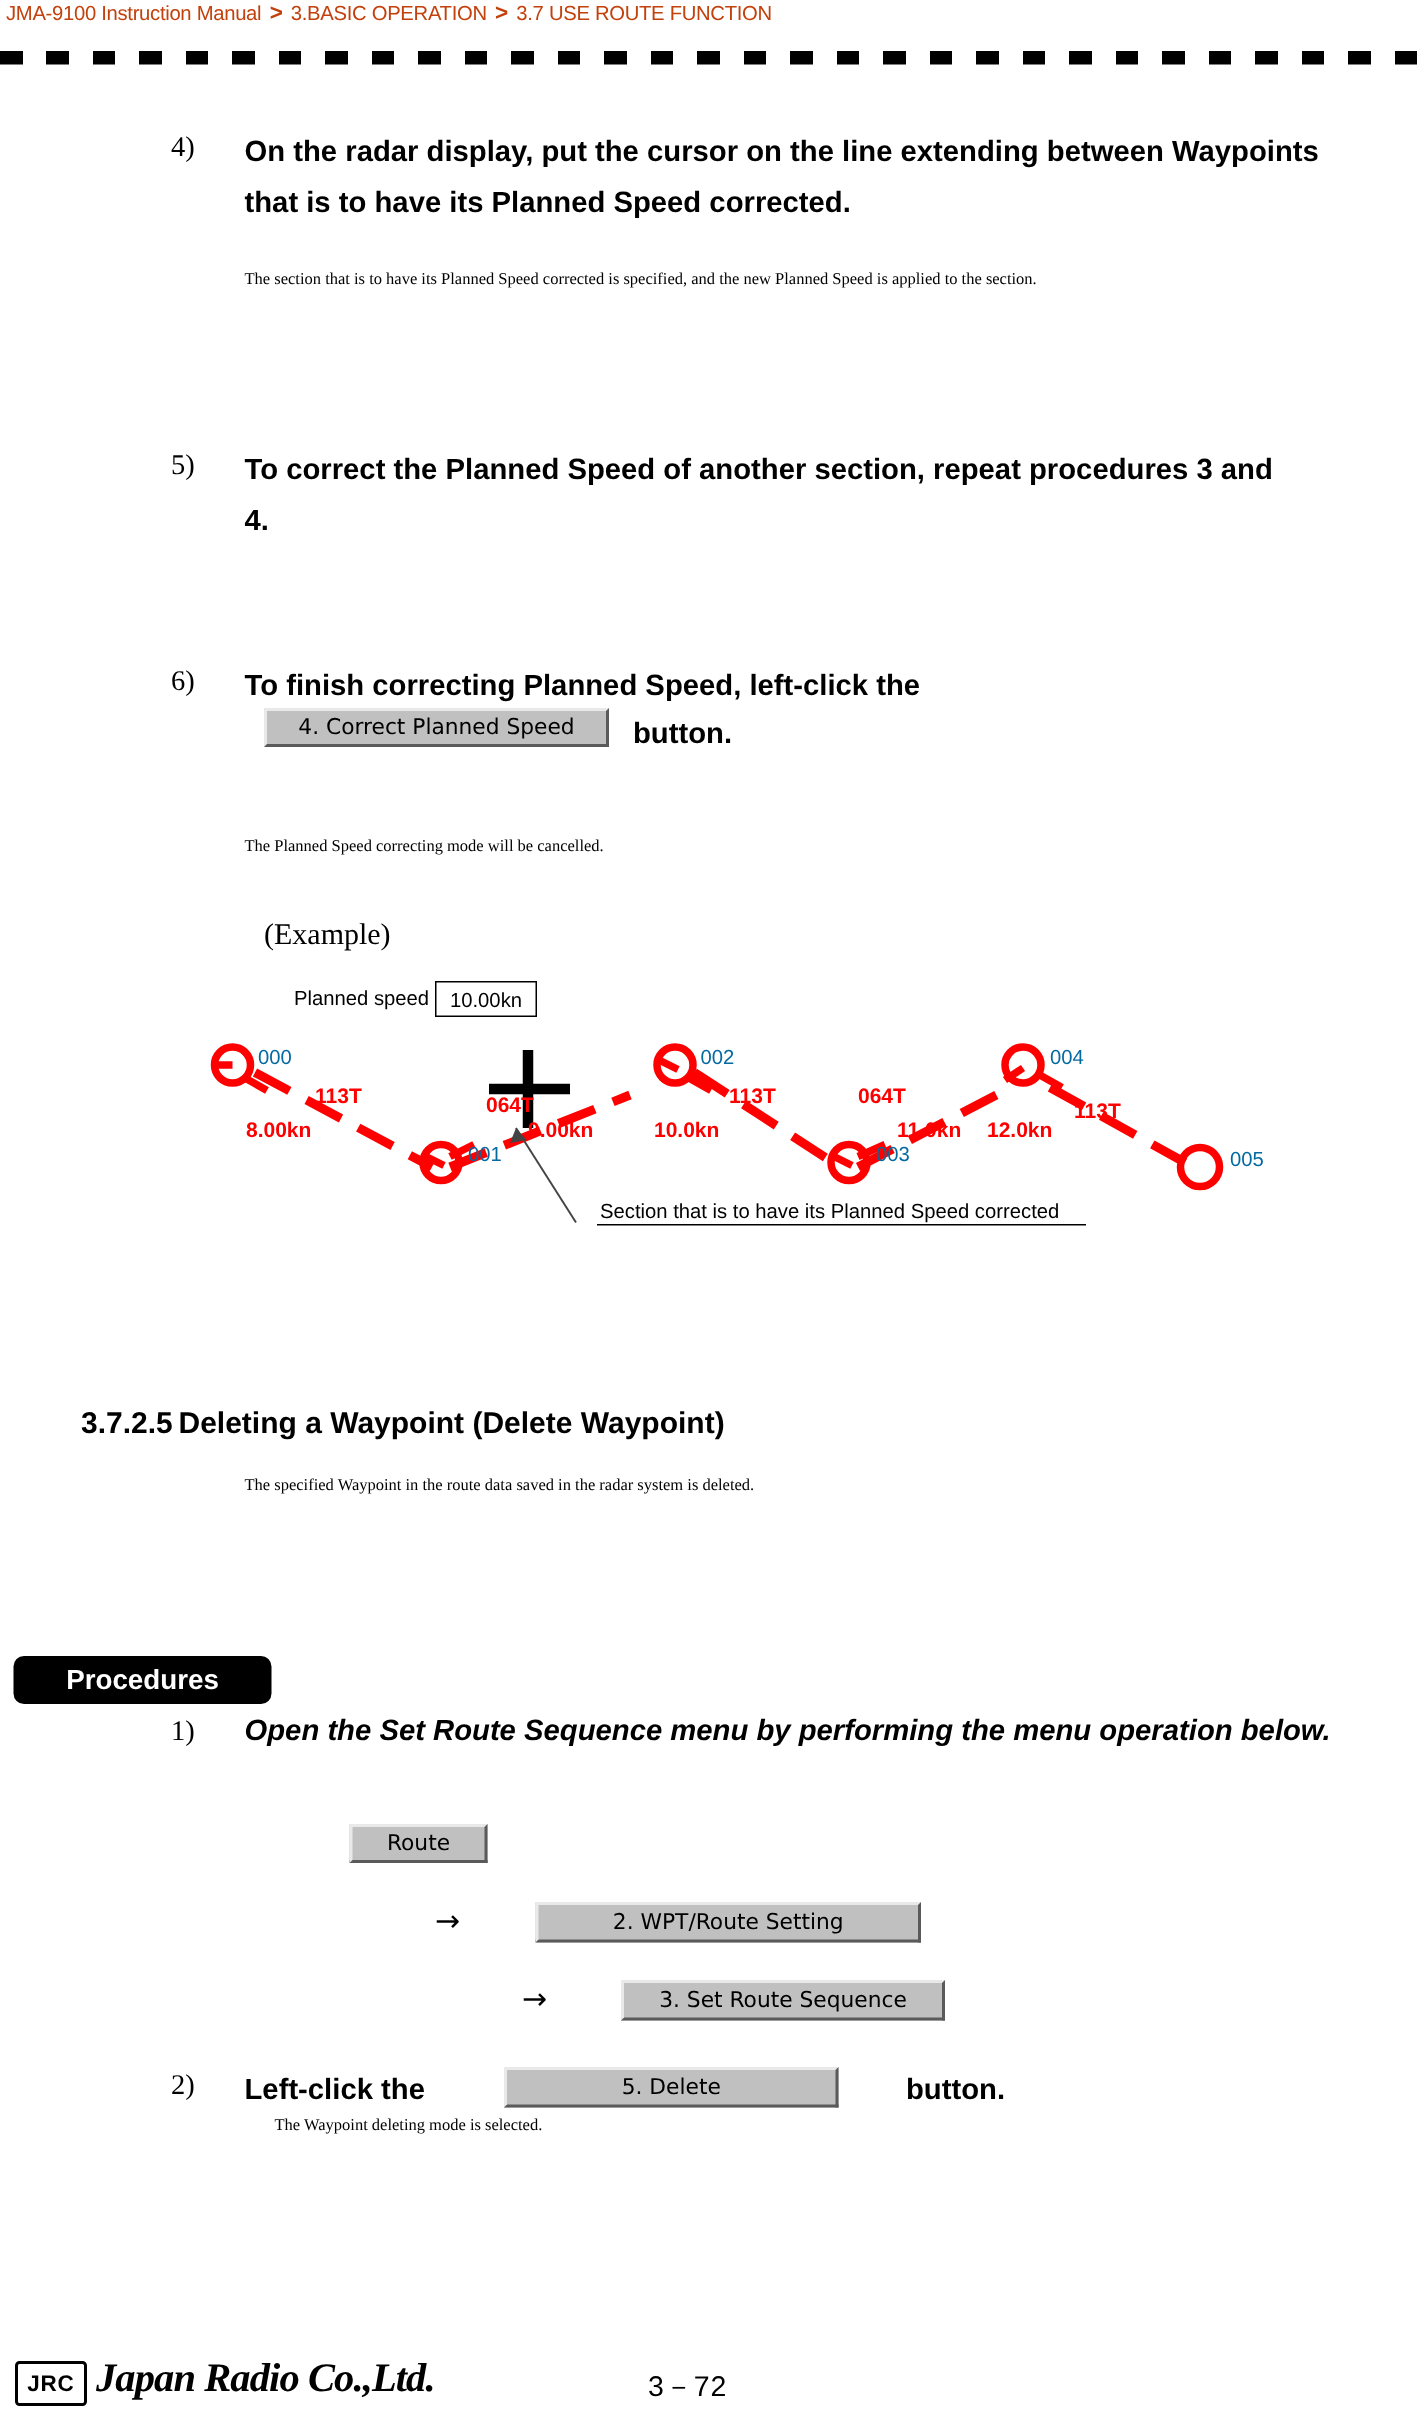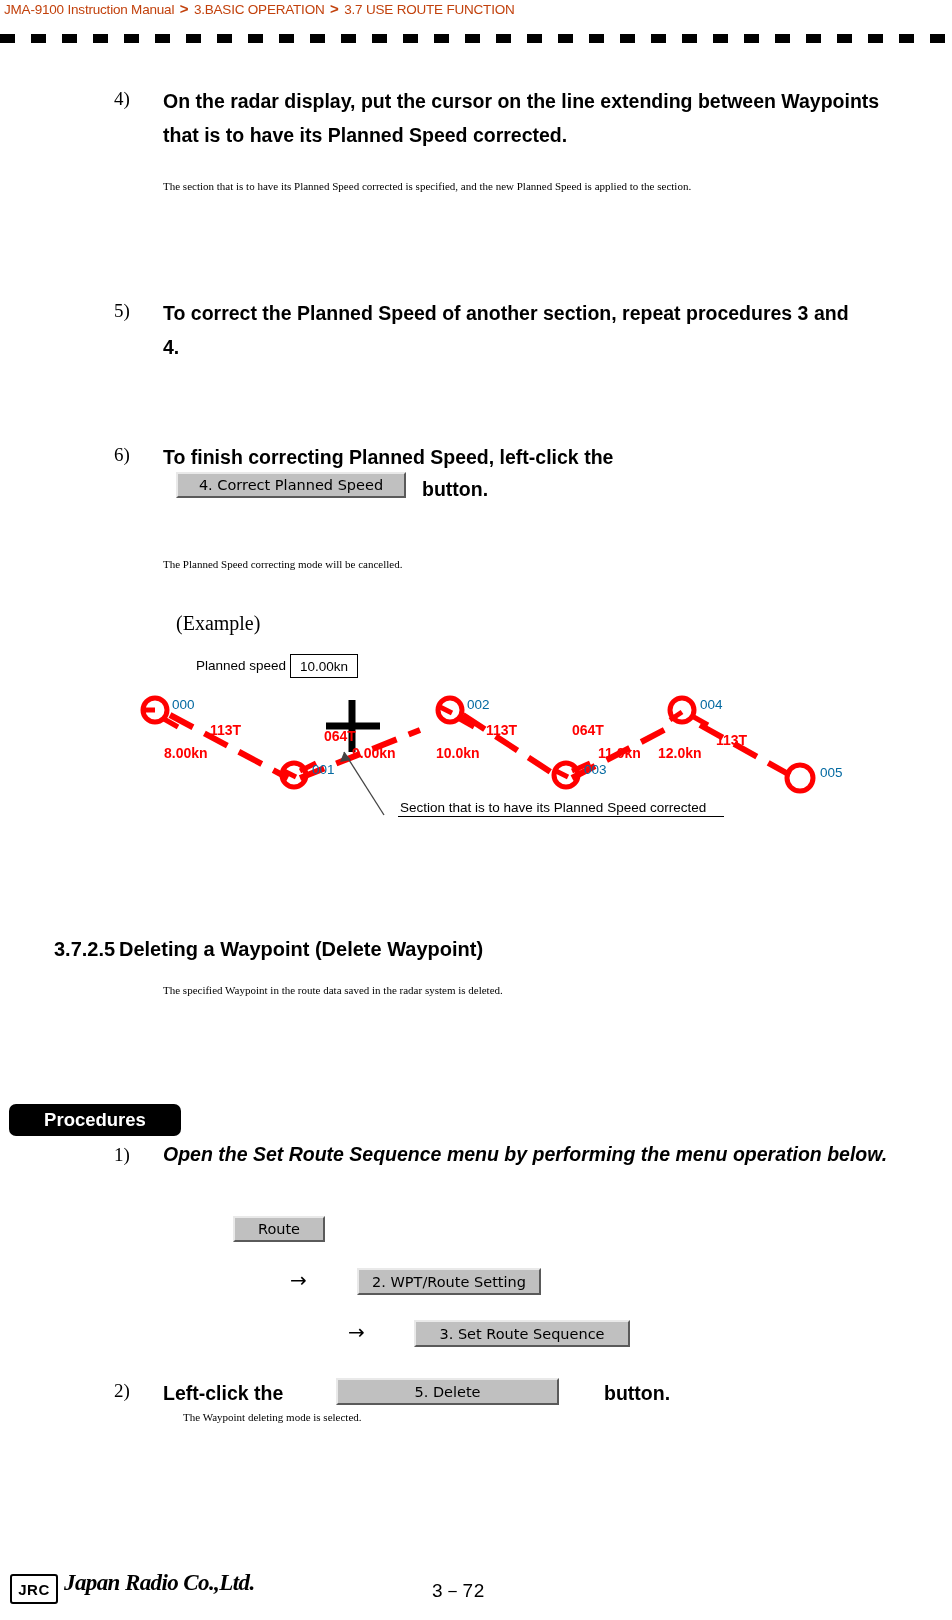--- a/index.html
+++ b/index.html
@@ -196,21 +196,21 @@
     font-weight: bold;
     font-size: 15px;
     letter-spacing: 0.5px;
   }
   .foot-company {
     position: absolute;
     left: 64px; top: 1570px;
     font-family: "Liberation Serif", serif;
     font-style: italic;
     font-weight: bold;
-    font-size: 23px;
+    font-size: 27px;
     letter-spacing: -0.6px;
   }
   .foot-page {
     position: absolute;
     left: 432px; top: 1578px;
     font-family: "Liberation Sans", sans-serif;
     font-size: 19px;
     letter-spacing: 0.5px;
   }
 </style>
@@ -324,21 +324,21 @@
 <div class="body-text" style="left:163px; top:978px; width:730px;">The specified Waypoint in the route data saved in the radar system is deleted.</div>
 
 <div class="proc-tag" style="left:9px; top:1104px; width:152px; height:32px;">Procedures</div>
 
 <div class="step-num" style="left:114px; top:1144px;">1)</div>
 <div class="step-text" style="left:163px; top:1140px; width:725px; line-height:29px;font-style:italic;">Open the Set Route Sequence menu by performing the menu operation below.</div>
 
 <div class="menu-btn" style="left:233px; top:1216px; width:92px; height:26px;">Route</div>
 
 <div class="arrow-glyph" style="left:290px; top:1268px;">→</div>
-<div class="menu-btn" style="left:357px; top:1268px; width:184px; height:27px;">2. WPT/Route Setting</div>
+<div class="menu-btn" style="left:357px; top:1268px; width:257px; height:27px;">2. WPT/Route Setting</div>
 
 <div class="arrow-glyph" style="left:348px; top:1320px;">→</div>
 <div class="menu-btn" style="left:414px; top:1320px; width:216px; height:27px;text-align:center;">3. Set Route Sequence</div>
 
 <div class="step-num" style="left:114px; top:1380px;">2)</div>
 <div class="step-text" style="left:163px; top:1376px;">Left-click the</div>
 <div class="menu-btn" style="left:336px; top:1378px; width:223px; height:27px;">5. Delete</div>
 <div class="step-text" style="left:604px; top:1376px;">button.</div>
 <div class="body-text" style="left:163px; top:1405px; width:730px;margin-left:20px;">The Waypoint deleting mode is selected.</div>
 

